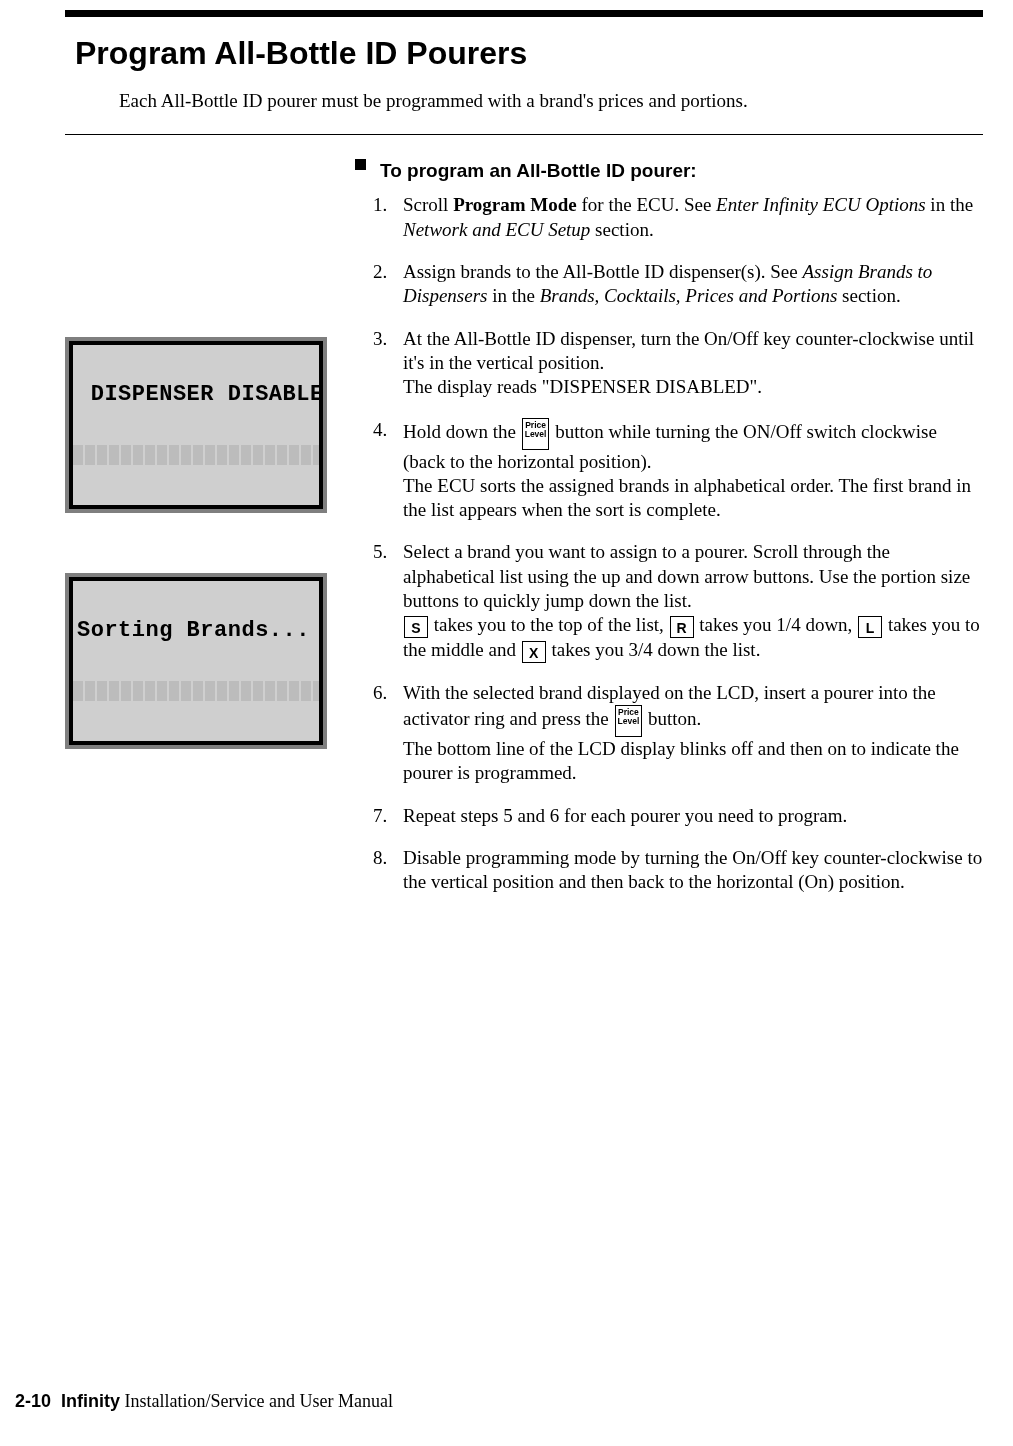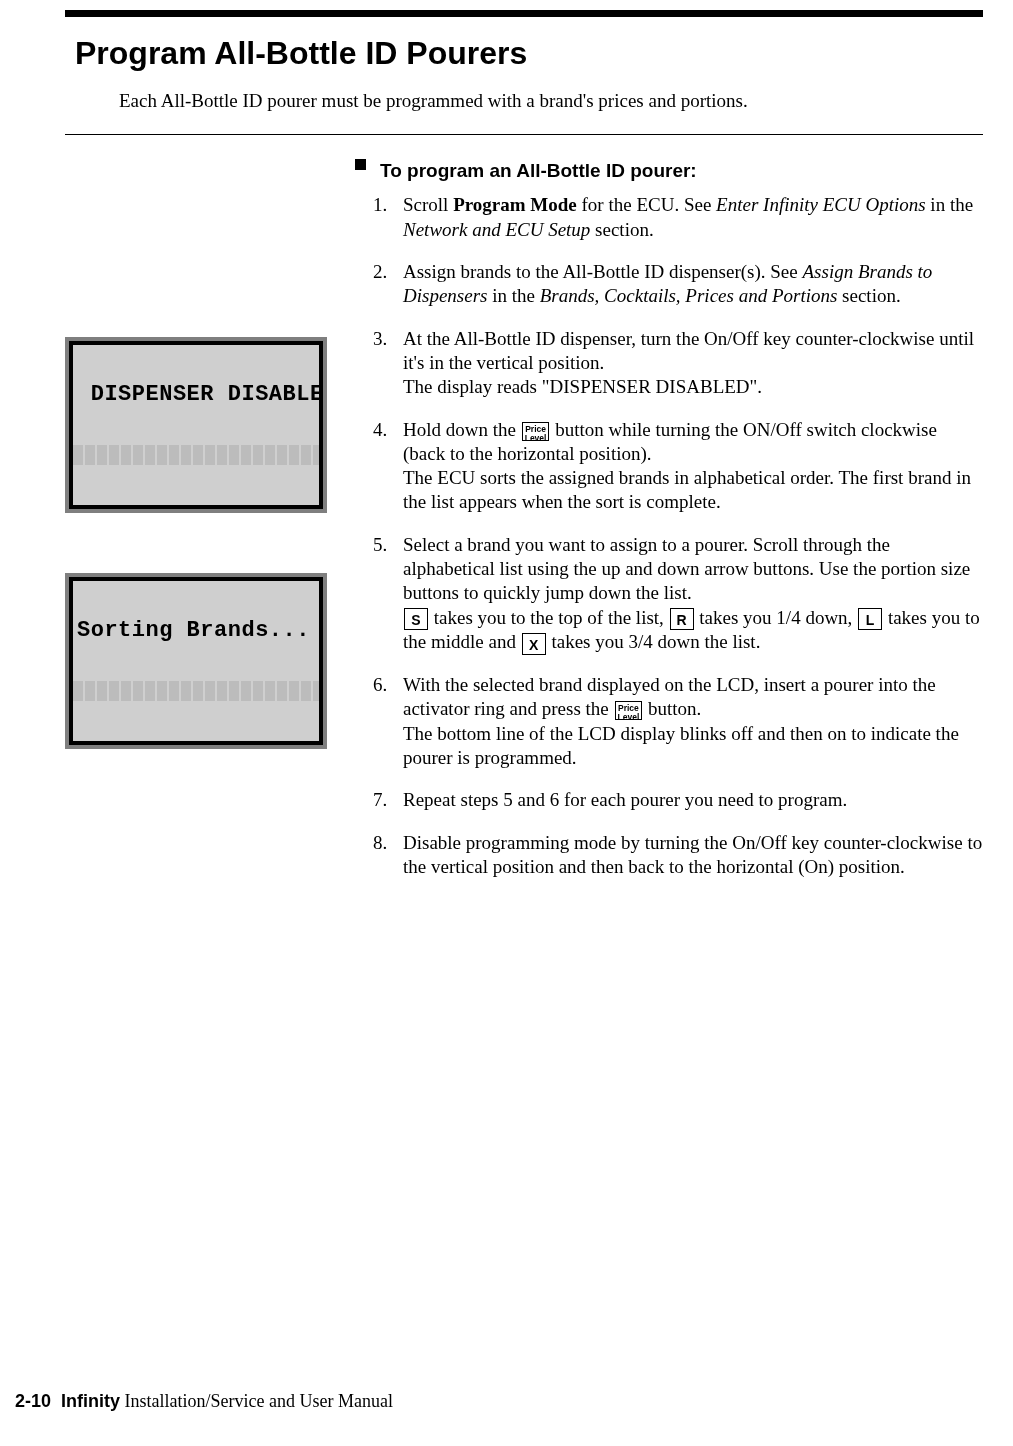--- a/index.html
+++ b/index.html
@@ -125,21 +125,21 @@
     line-height: 22px;
     text-align: center;
     vertical-align: middle;
     padding: 0 2px;
     margin: 0 1px;
     box-sizing: border-box;
   }
   .keybtn.small-stack {
     font-size: 8.5px;
     line-height: 9px;
-    height: 19px;
+    height: 32px;
     padding-top: 2px;
     vertical-align: middle;
   }
   .keybtn.small-stack span { display: block; }
   .footer {
     position: absolute;
     left: 15px;
     bottom: 34px;
     font-size: 18px;
     margin-top: 40px;

